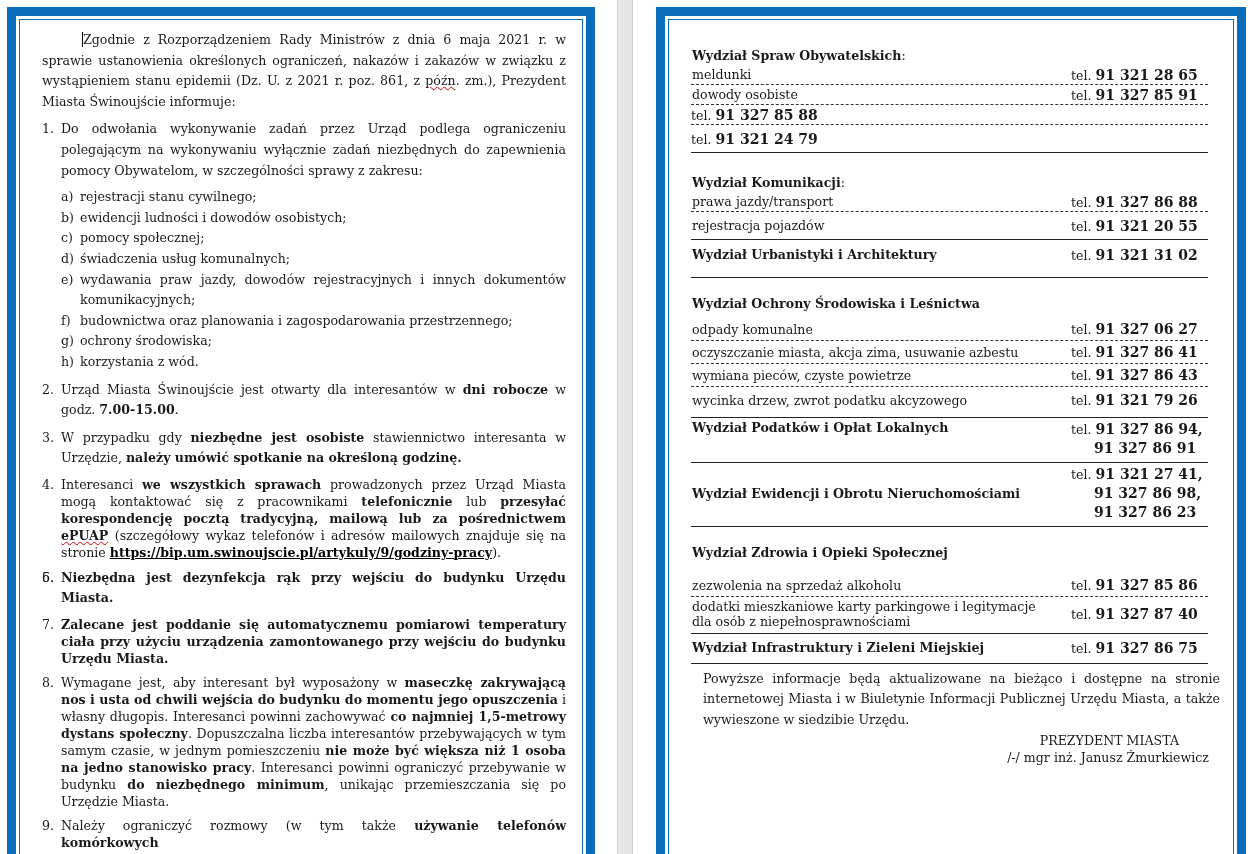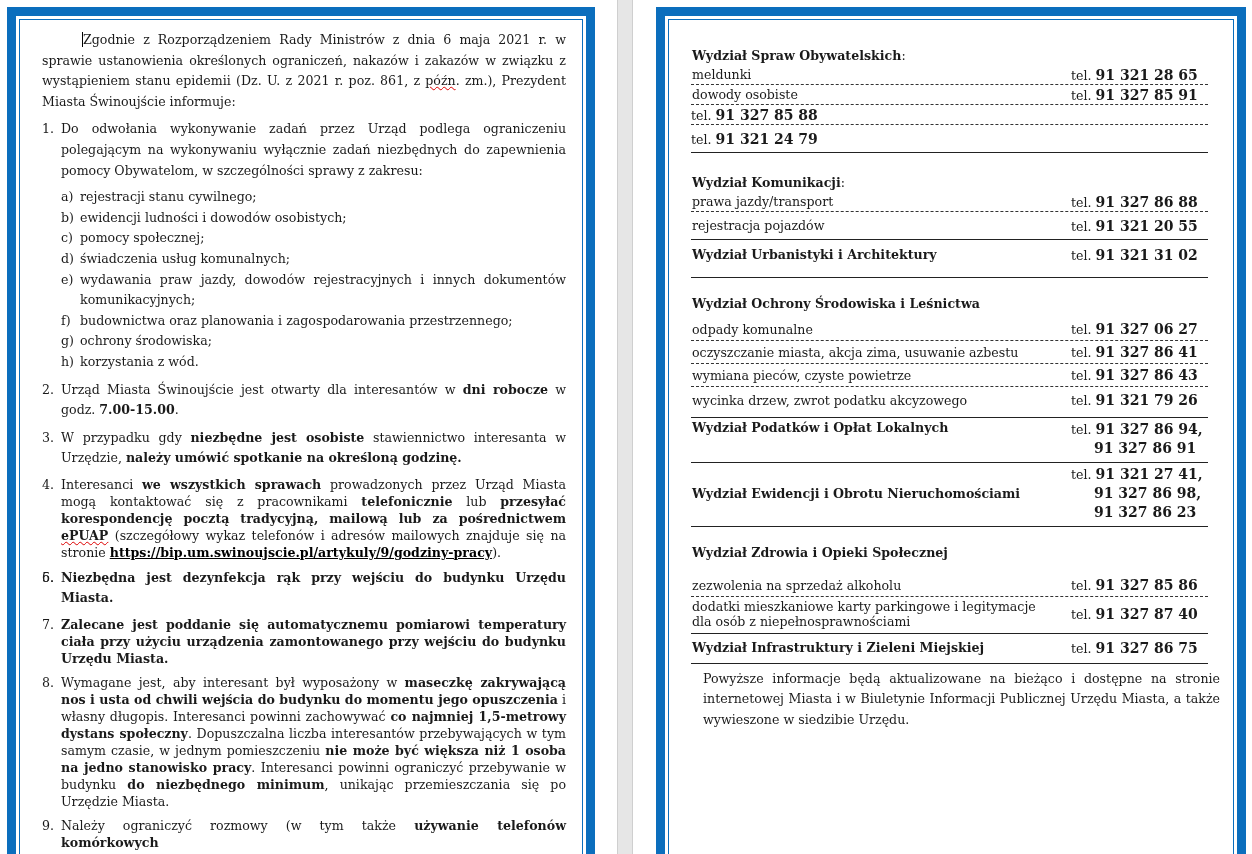--- a/index.html
+++ b/index.html
@@ -230,13 +230,17 @@
 
     <div class="section" style="padding:4px 0 6px 0">
       <div class="row">
           <b class="lbl">Wydział Infrastruktury i Zieleni Miejskiej</b>
           <span class="tel"><span>tel. </span><b>91 327 86 75</b></span>
         </div>
     </div>
   </div>
 
   <p class="footer-text">Powyższe informacje będą aktualizowane na bieżąco i dostępne na stronie internetowej Miasta i w Biuletynie Informacji Publicznej Urzędu Miasta, a także wywieszone w siedzibie Urzędu.</p>
+  <div class="signature">
+    <span class="title">PREZYDENT MIASTA</span>
+    <span>/-/ mgr inż. Janusz Żmurkiewicz</span>
+  </div>
 </div>
 
 </body></html>

